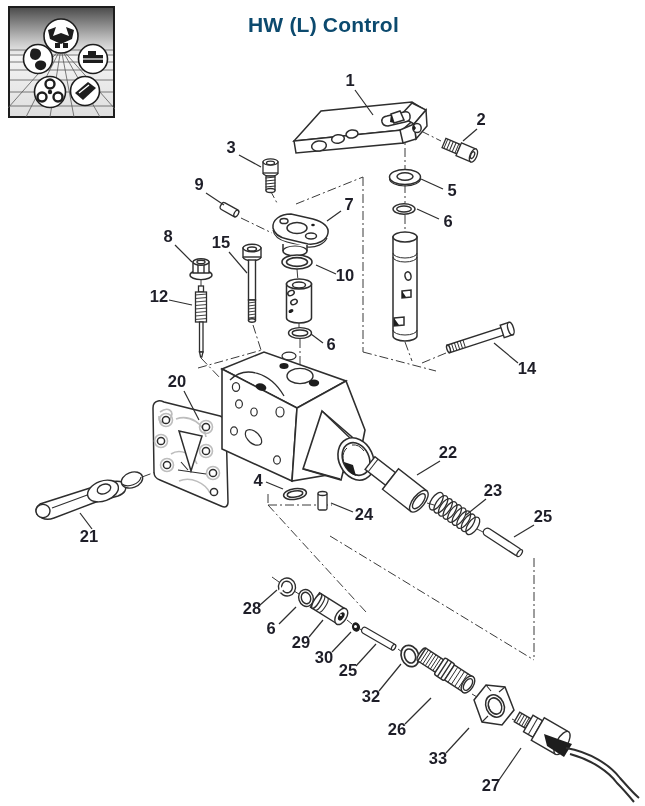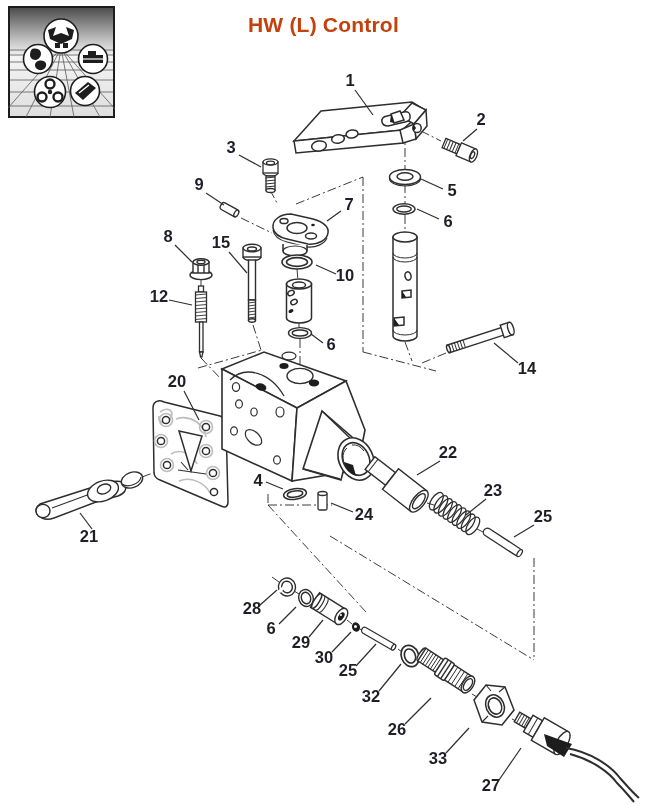--- a/index.html
+++ b/index.html
@@ -1,18 +1,18 @@
 <!DOCTYPE html>
 <html><head>
 <meta charset="utf-8">
 <style>
   html,body{margin:0;padding:0;background:#ffffff;}
   .page{position:relative;width:645px;height:806px;background:#fff;overflow:hidden;
         font-family:"Liberation Sans",sans-serif;}
-  .title{position:absolute;left:248px;top:13px;font-size:21px;font-weight:bold;color:#c2410c;letter-spacing:.2px;}
+  .title{position:absolute;left:248px;top:13px;font-size:21px;font-weight:bold;color:#0c4a6e;letter-spacing:.2px;}
   .logo{position:absolute;left:8px;top:6px;}
   svg{display:block;}
   .ln{stroke:#2e2e2e;fill:none;}
   .part{stroke:#2e2e2e;fill:#ffffff;}
   .dk{fill:#1d1d1d;stroke:none;}
   .cl{stroke:#3a3a3a;fill:none;stroke-width:1;stroke-dasharray:9 3 2 3;}
   .gray{stroke:#bdbdbd;fill:none;}
   text.callout{font-family:"Liberation Sans",sans-serif;font-weight:bold;font-size:16.5px;}
 </style>
 </head>

